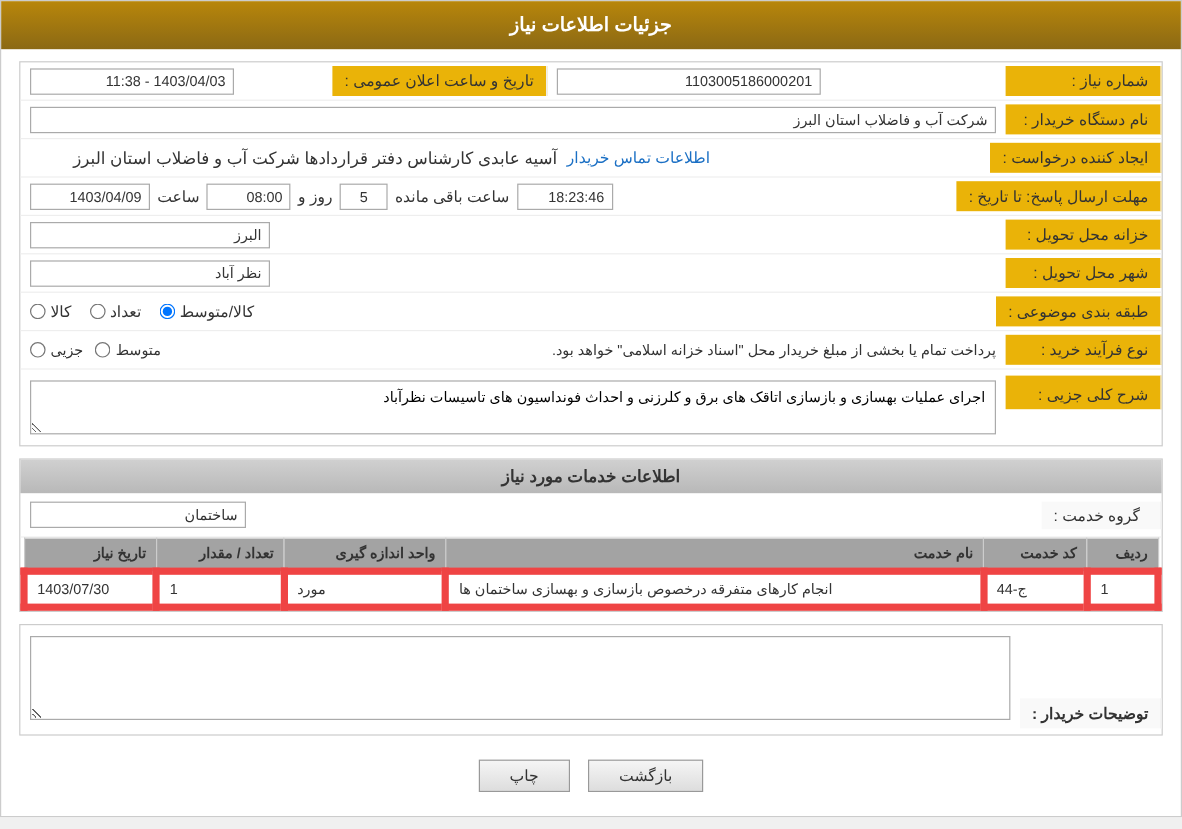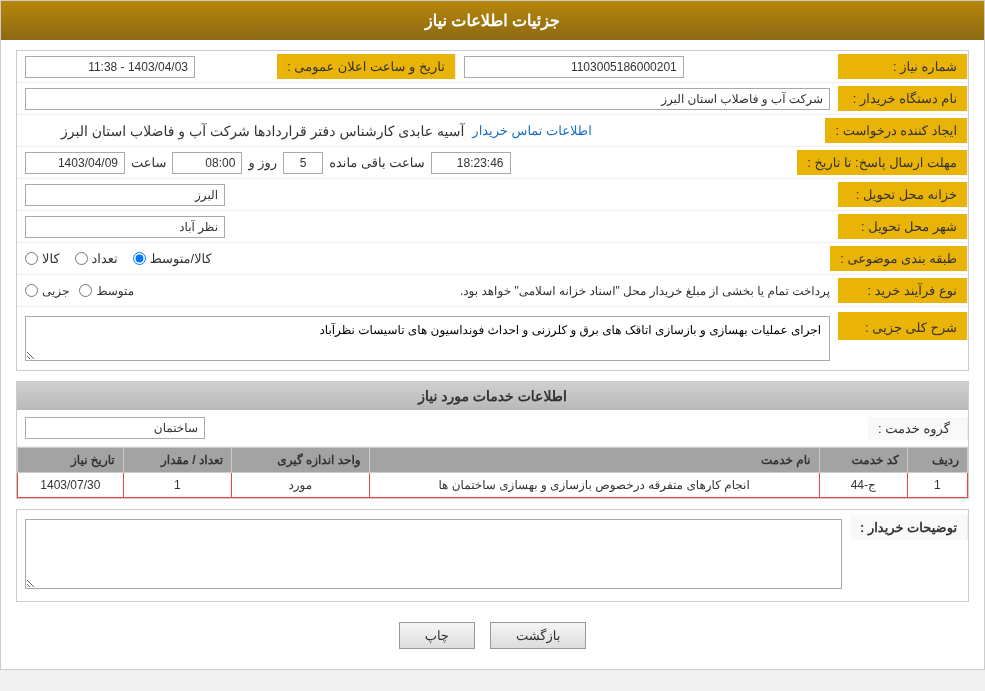--- a/index.html
+++ b/index.html
@@ -159,31 +159,31 @@
       direction: rtl;
     }
     table.services-table th {
       background: #a3a3a3;
       border: 1px solid #ccc;
       padding: 5px 8px;
       text-align: right;
       font-weight: bold;
     }
     table.services-table td {
-      border: 1px solid #ef4444;
+      border: 6px solid #ef4444;
       padding: 5px 8px;
-      text-align: center;
+      text-align: left;
     }
     .buyer-notes-section {
       border: 1px solid #ccc;
       margin-bottom: 10px;
     }
     .buyer-notes-row {
       display: flex;
-      align-items: flex-start;
+      align-items: flex-end;
       min-height: 80px;
       padding: 5px 0;
     }
     .buyer-notes-label {
       background: #f9f9f9;
       padding: 5px 10px;
       text-align: right;
       min-width: 100px;
       border-right: 1px solid #eee;
       font-weight: bold;

